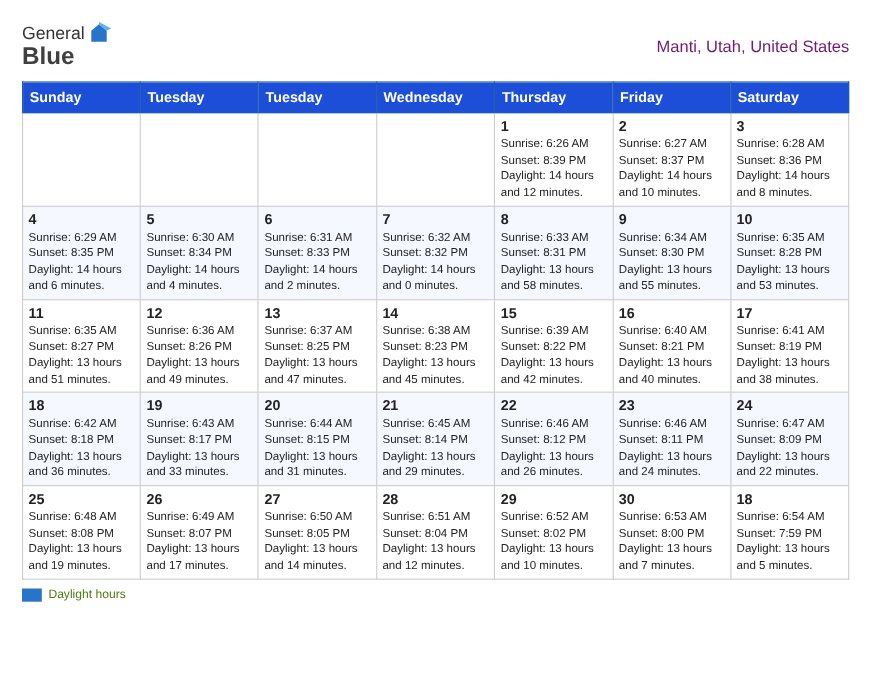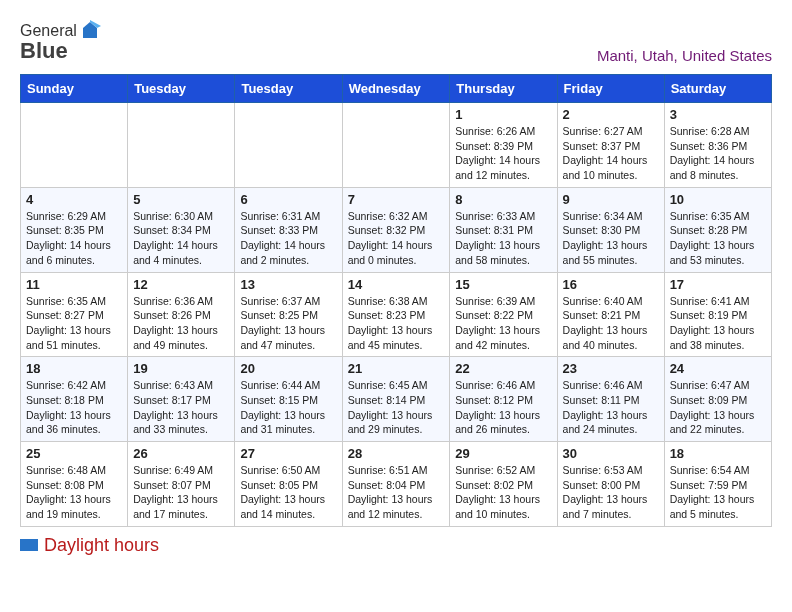--- a/index.html
+++ b/index.html
@@ -6,21 +6,21 @@
     body {
       font-family: Arial, sans-serif;
       background: #fff;
       width: 792px;
       min-height: 612px;
       padding: 20px;
     }
     .header {
       display: flex;
       justify-content: space-between;
-      align-items: flex-end;
+      align-items: center;
       margin-bottom: 10px;
     }
     .logo {
       display: flex;
       flex-direction: column;
       align-items: flex-start;
     }
     .logo-general { color: #333; }
     .logo-blue { color: #1a6eb5; }
     .title-block {
@@ -74,22 +74,22 @@
       line-height: 1.4;
       color: #222;
     }
     .empty-cell {
       background: #fff !important;
     }
     .legend {
       display: flex;
       align-items: center;
       margin-top: 8px;
-      font-size: 18px;
-      color: #b91c1c;
+      font-size: 11px;
+      color: #4d7c0f;
     }
     .legend-box {
       width: 18px;
       height: 12px;
       background: #2874c8;
       margin-right: 6px;
       display: inline-block;
     }
   </style>
 </head>

